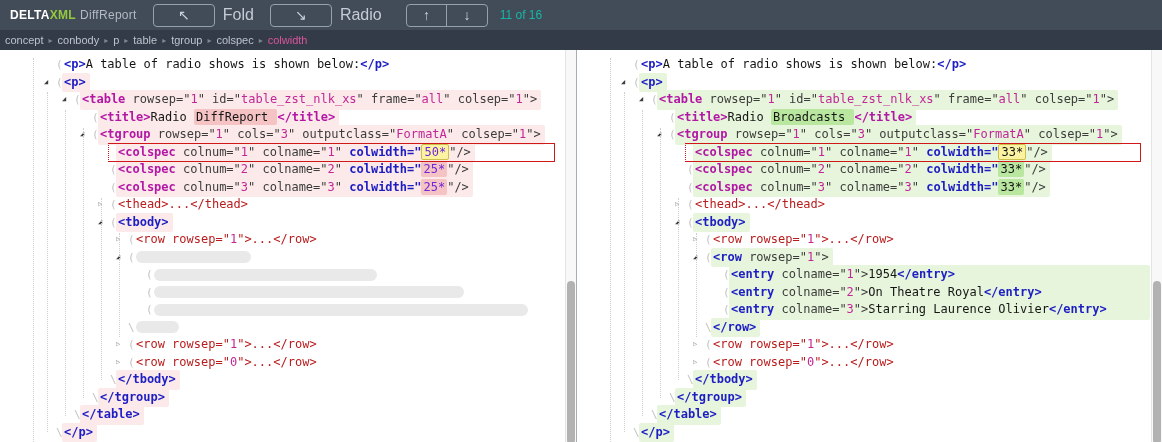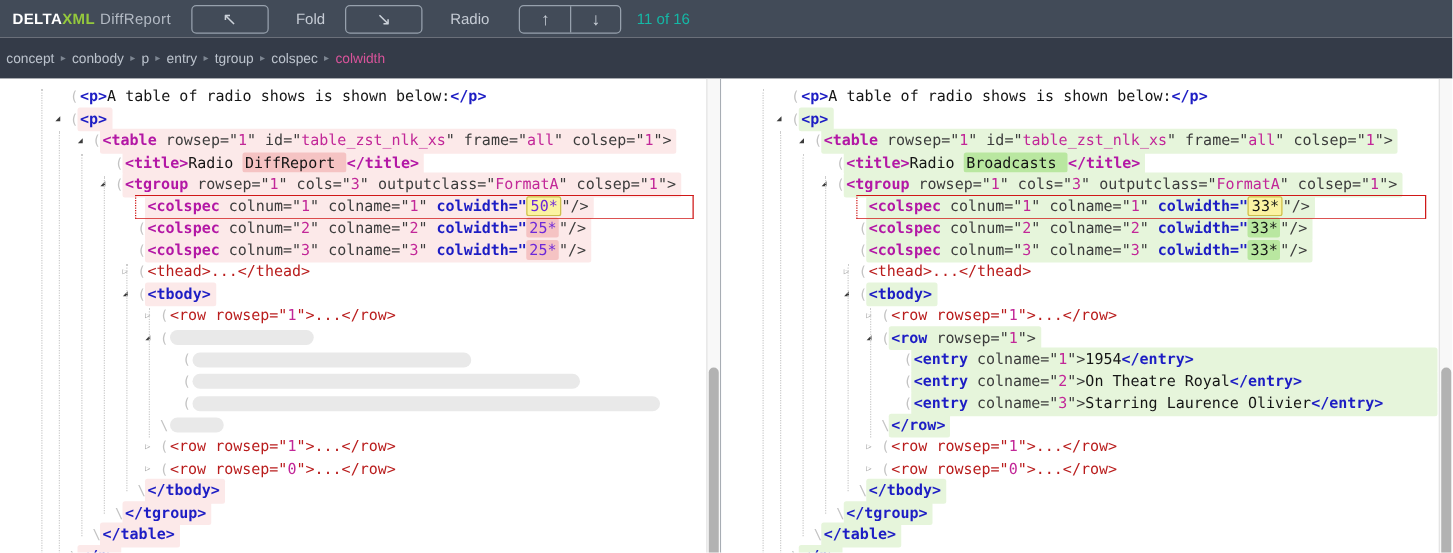--- a/index.html
+++ b/index.html
@@ -7,30 +7,30 @@
     font-family:"Liberation Sans", sans-serif; background:#fff; }
 
   
   .topbar { height:30px; background:#424b58; display:flex; align-items:center; padding:0 10px; }
   .brand { font-size:12px; font-weight:bold; color:#fff; letter-spacing:.3px; white-space:nowrap; }
   .brand .xml { color:#94c83d; }
   .brand .app { color:#b3bac4; font-weight:normal; margin-left:4px; }
   .tb-btn { height:23px; width:62px; border:1px solid #97a1ad; border-radius:4px;
     color:#ccd2da; font-size:14px; display:flex; align-items:center; justify-content:center;
     background:transparent; cursor:pointer; }
-  .tb-label { color:#c6ccd5; font-size:12px; margin-left:22px; }
+  .tb-label { color:#c6ccd5; font-size:16px; margin-left:8px; }
   .seg { height:23px; width:82px; border:1px solid #97a1ad; border-radius:4px;
     display:flex; margin-left:24px; }
   .seg .half { flex:1; display:flex; align-items:center; justify-content:center;
     color:#ccd2da; font-size:14px; cursor:pointer; }
   .seg .half + .half { border-left:1px solid #97a1ad; }
   .counter { color:#14b8a6; font-size:12px; margin-left:12px; }
 
   
-  .crumbbar { height:33px; background:#343b48; display:flex; align-items:center;
+  .crumbbar { height:20px; background:#343b48; display:flex; align-items:center;
     padding:0 5px; font-size:11px; }
   .crumb { color:#bcc3cd; cursor:pointer; }
   .crumb.current { color:#d9549b; }
   .crumb-sep { color:#7e8793; font-size:8px; margin:0 5px; }
 
   
   .diffwrap { height:396px; display:flex; background:#fff; }
   .panel { position:relative; overflow:hidden; background:#fff; }
   .panel.left  { width:577px; border-right:1px solid #a7adb4; }
   .panel.right { flex:1; }
@@ -94,21 +94,21 @@
   <span class="counter">11 of 16</span>
 </div>
 
 <div class="crumbbar" id="crumbbar">
     <span class="crumb">concept</span>
     <span class="crumb-sep">▸</span>
     <span class="crumb">conbody</span>
     <span class="crumb-sep">▸</span>
     <span class="crumb">p</span>
     <span class="crumb-sep">▸</span>
-    <span class="crumb">entry</span>
+    <span class="crumb">table</span>
     <span class="crumb-sep">▸</span>
     <span class="crumb">tgroup</span>
     <span class="crumb-sep">▸</span>
     <span class="crumb">colspec</span>
     <span class="crumb-sep">▸</span>
     <span class="crumb current">colwidth</span>
   </div>
 
 <div class="diffwrap">
   <div class="panel left">

